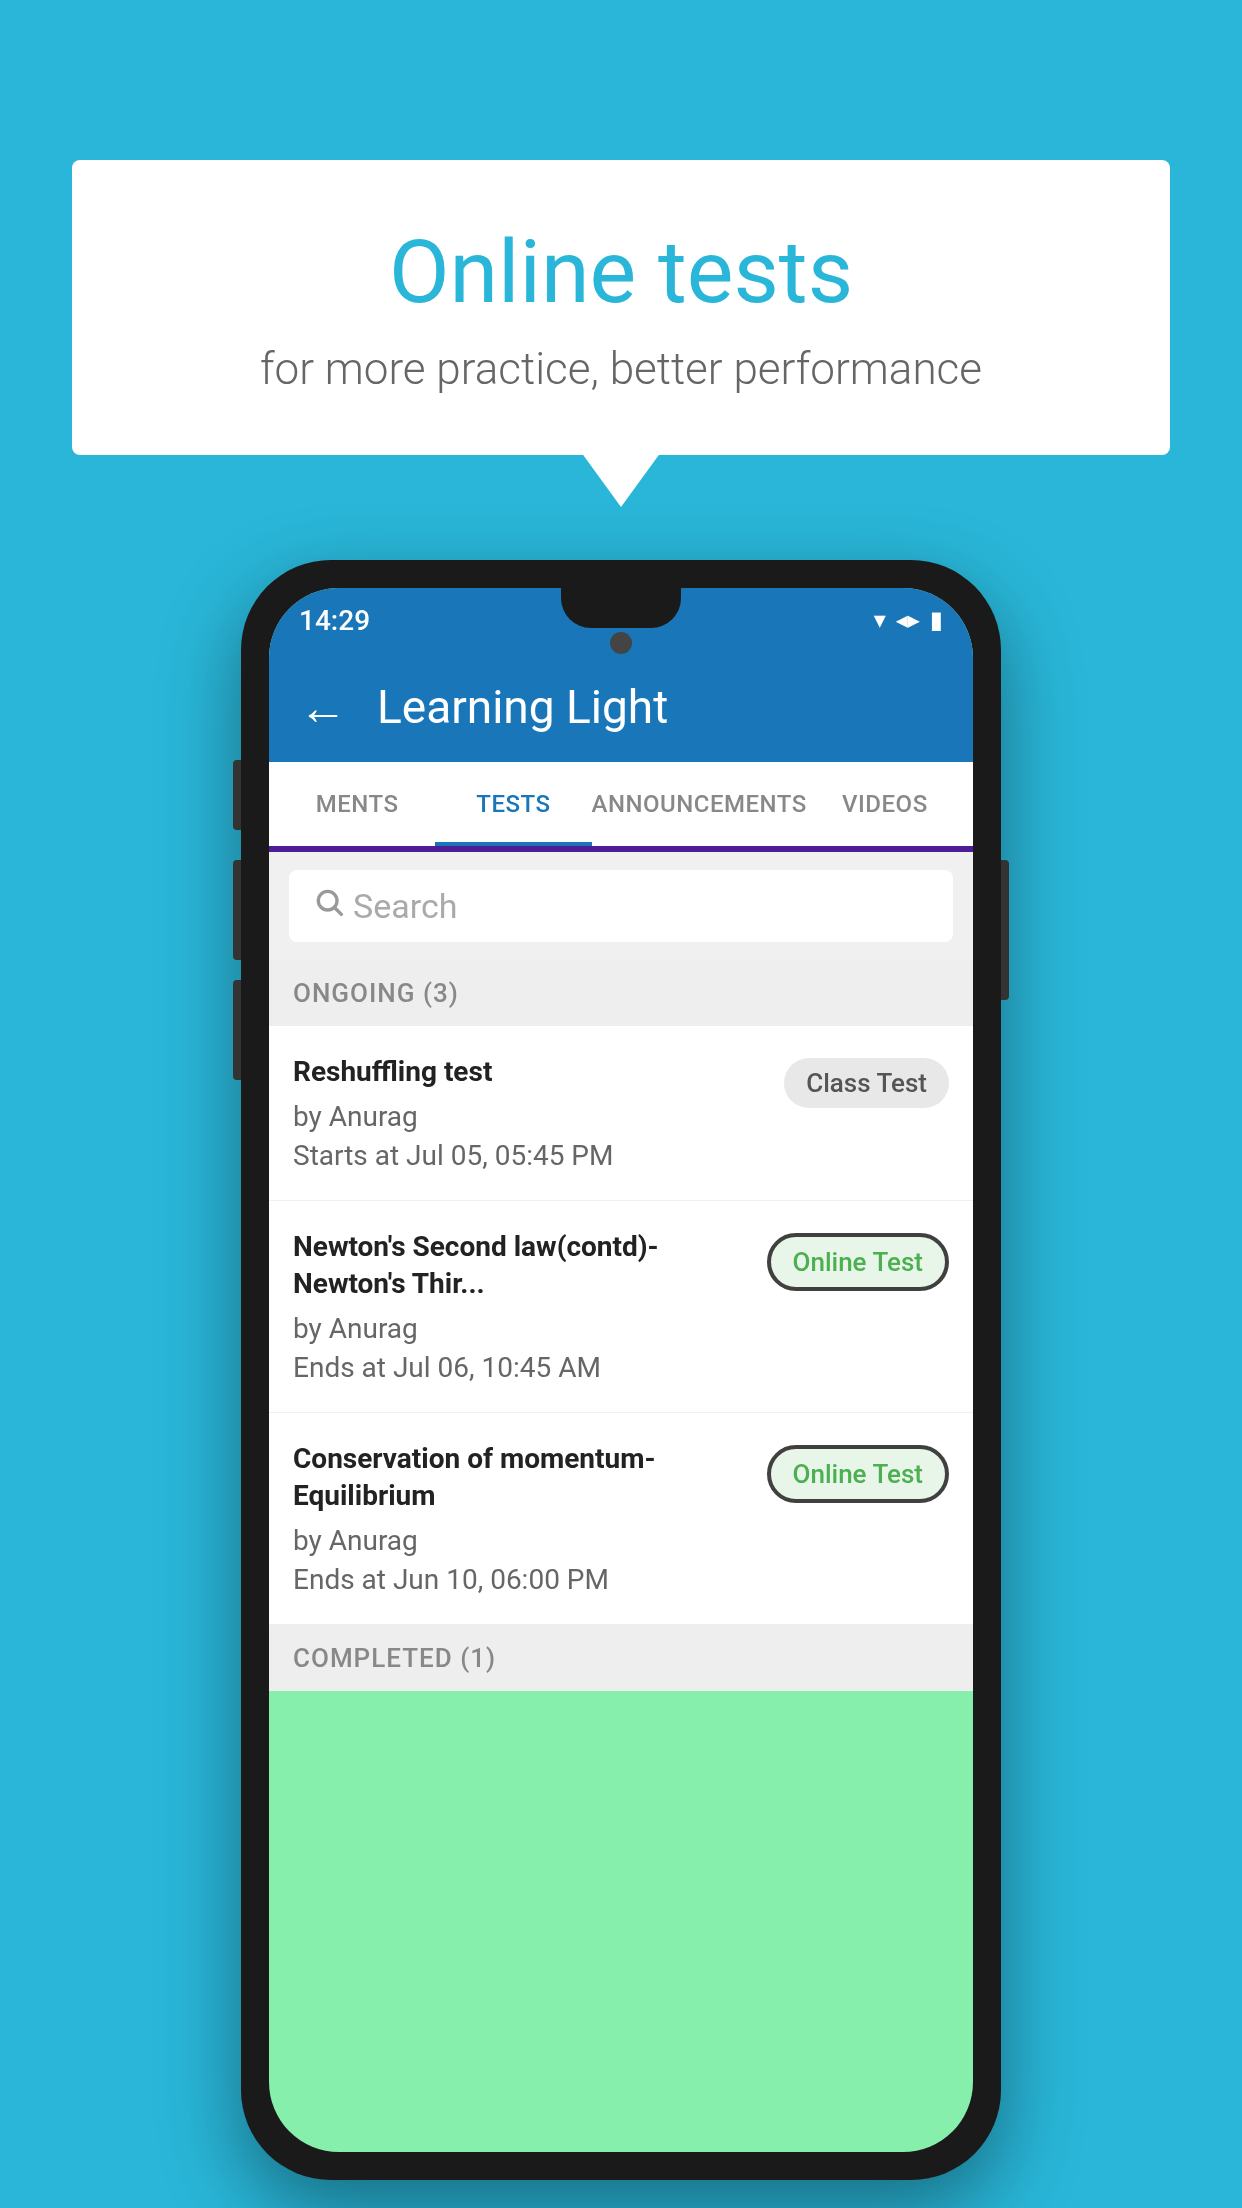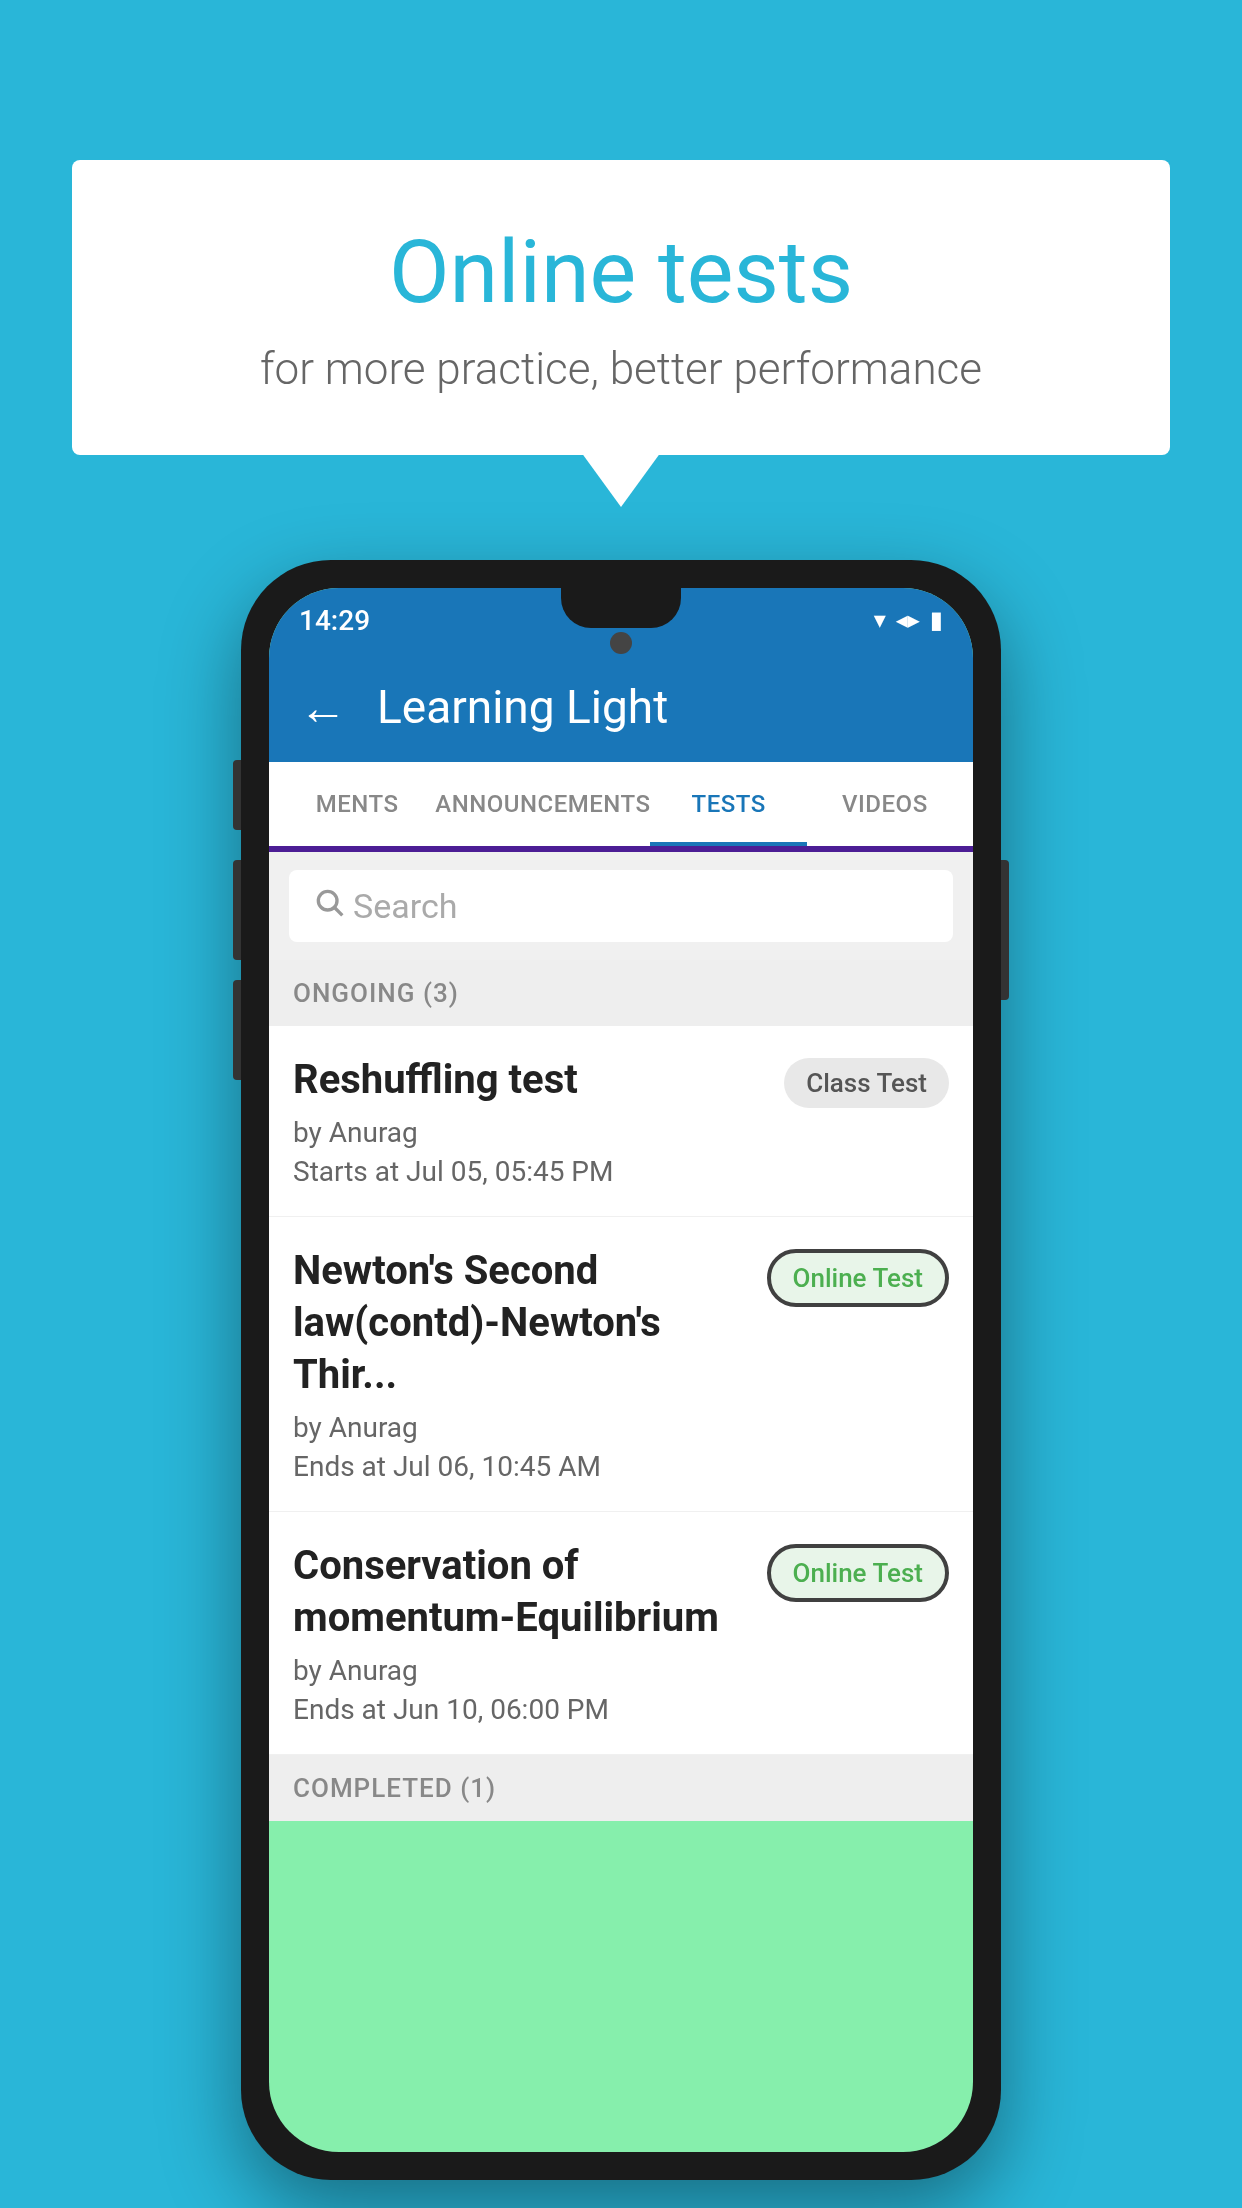--- a/index.html
+++ b/index.html
@@ -271,21 +271,21 @@
       align-items: flex-start;
       justify-content: space-between;
       gap: 16px;
     }
 
     .test-info {
       flex: 1;
     }
 
     .test-name {
-      font-size: 40px;
+      font-size: 28px;
       font-weight: 700;
       color: #222;
       margin-bottom: 10px;
       line-height: 1.3;
     }
 
     .test-author {
       font-size: 28px;
       color: #666;
       margin-bottom: 6px;
@@ -377,25 +377,25 @@
 
       <div class="app-bar">
         <span class="back-arrow">←</span>
         <span class="app-title">Learning Light</span>
       </div>
 
       <div class="tabs-bar">
         <div class="tab-item">
           <span>MENTS</span>
         </div>
+        <div class="tab-item active">
+          <span>TESTS</span>
+        </div>
         <div class="tab-item">
           <span>ANNOUNCEMENTS</span>
-        </div>
-        <div class="tab-item active">
-          <span>TESTS</span>
         </div>
         <div class="tab-item">
           <span>VIDEOS</span>
         </div>
       </div>
 
       <div class="search-container">
         <div class="search-bar">
           <span class="search-icon-svg">
             <svg width="32" height="32" viewBox="0 0 24 24" fill="none" stroke="#999" stroke-width="2.5">

